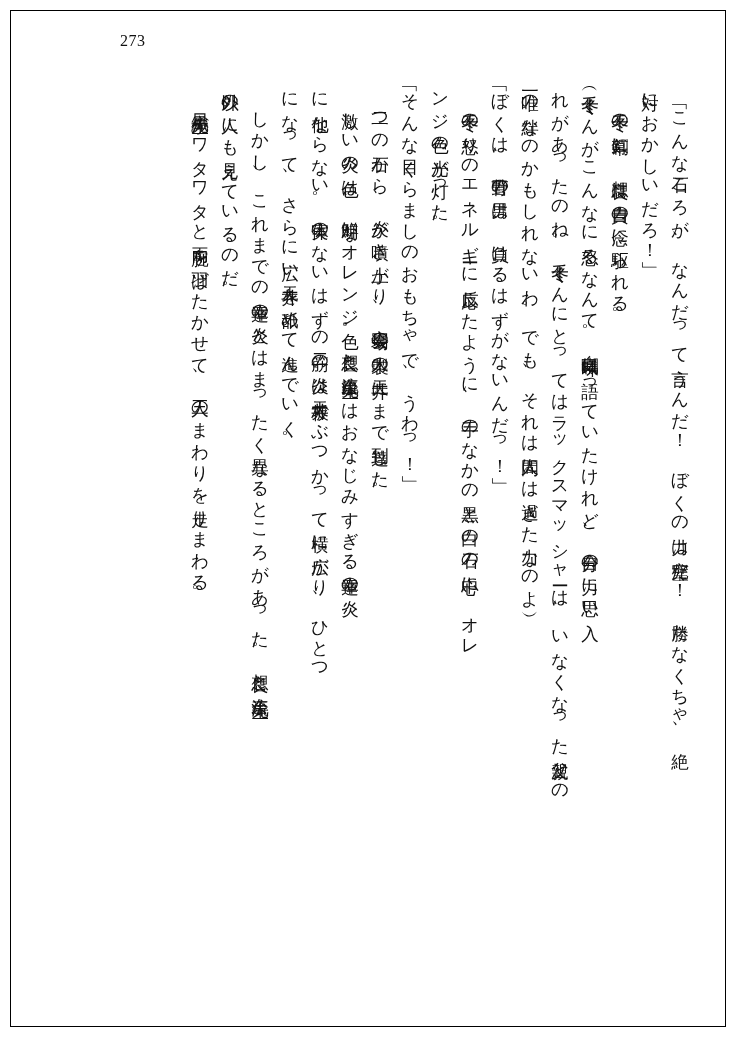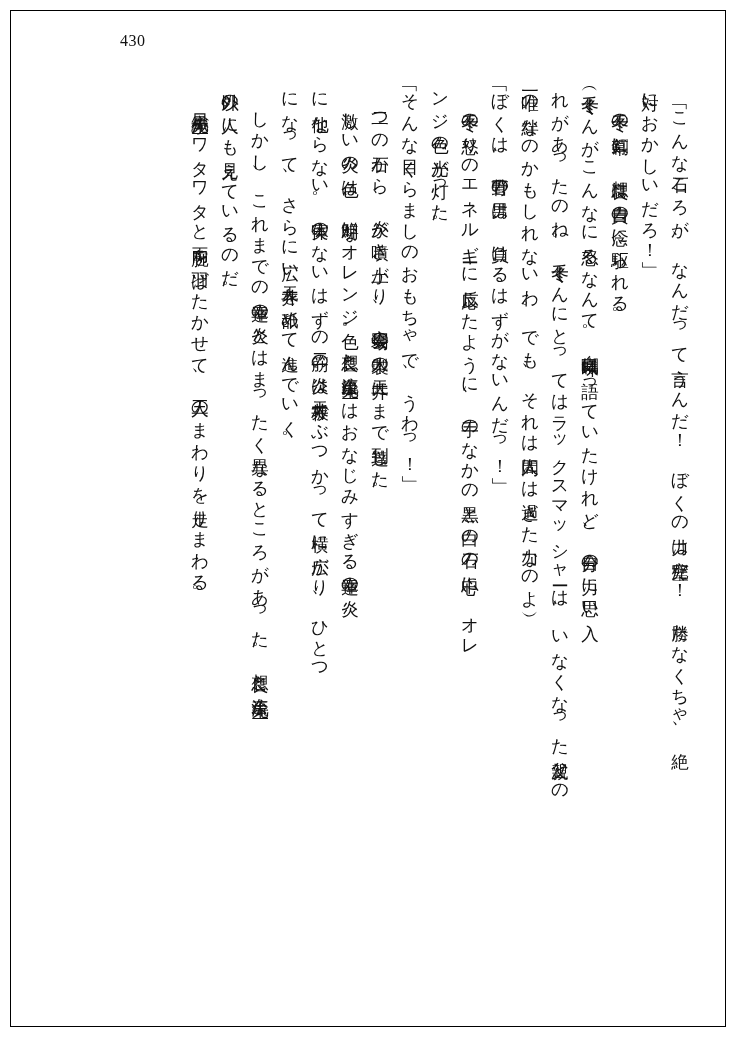--- a/index.html
+++ b/index.html
@@ -64,21 +64,21 @@
   .vline.indent {
     padding-top: 18px;
     box-sizing: border-box;
   }
 </style>
 </head>
 <body>
 
 <div class="page">
   <div class="page-frame"></div>
-  <div class="page-number">430</div>
+  <div class="page-number">273</div>
   <div class="text-block">
       <div class="vline indent">「こんな石ころが、なんだって言うんだ！　ぼくの力は完璧だ！　勝たなくちゃ、絶</div>
       <div class="vline">対におかしいだろ！」</div>
       <div class="vline">　千冬の剣幕に、想良は自責の念に駆られる。</div>
       <div class="vline">（千冬くんがこんなに怒るなんて。自嘲気味に語っていたけれど、自分の力に思い入</div>
       <div class="vline">れがあったのね。千冬くんにとってはラックスマッシャーは、いなくなった父親との</div>
       <div class="vline">唯一の絆なのかもしれないわ。でも、それは人間には過ぎた力なのよ）</div>
       <div class="vline">「ぼくは、菅野の男は、負けるはずがないんだっ！」</div>
       <div class="vline">　千冬の怒りのエネルギーに反応したように、手のなかの黒と白の石の中心に、オレ</div>
       <div class="vline">ンジ色の光が灯った。</div>

